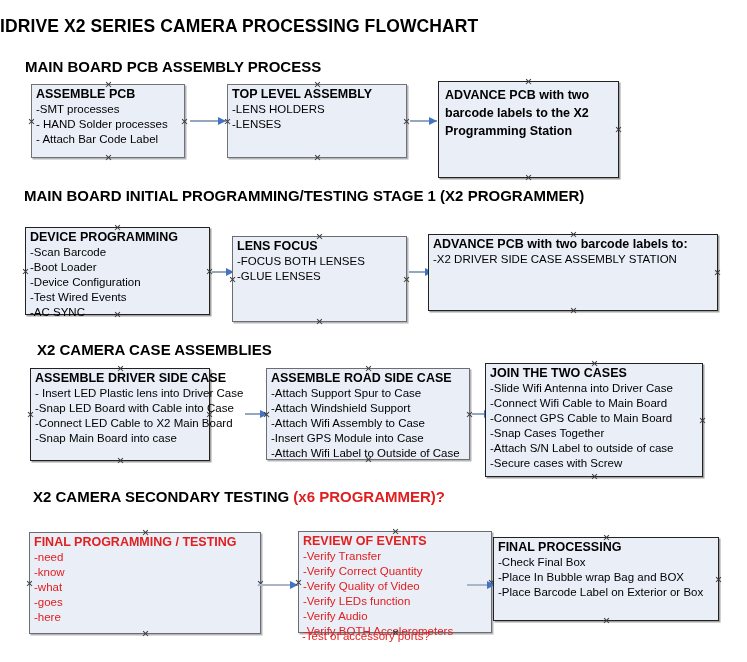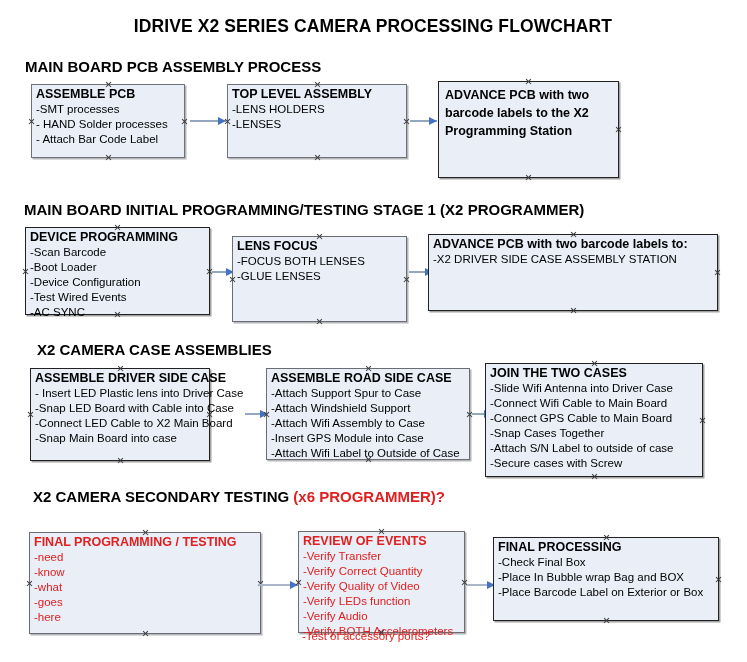--- a/index.html
+++ b/index.html
@@ -20,21 +20,21 @@
     position: absolute;
     left: 0; top: 0;
     width: 747px;
     height: 662px;
   }
 
   .doc-title {
     position: absolute;
     left: 0; top: 16px;
     width: 612px;
-    text-align: right;
+    text-align: left;
     font-size: 17.5px;
     font-weight: bold;
     letter-spacing: 0.1px;
     white-space: nowrap;
   }
 
   .section-heading {
     position: absolute;
     font-size: 15px;
     font-weight: bold;
@@ -190,21 +190,21 @@
 
   <div class="node dark" style="left:438px; top:81px; width:181px; height:97px;">
     <div class="node-inner" style="left:6px; top:4px; right:6px;">
       <div class="node-title wrapbody">ADVANCE PCB with two barcode labels to the  X2 Programming Station</div>
     </div>
     <span class="handle h-t"></span>
     <span class="handle h-b"></span>
     <span class="handle h-r"></span>
   </div>
 
-  <div class="section-heading" style="left:24px; top:201px;">MAIN BOARD INITIAL PROGRAMMING/TESTING STAGE 1 (X2 PROGRAMMER)</div>
+  <div class="section-heading" style="left:24px; top:187px;">MAIN BOARD INITIAL PROGRAMMING/TESTING STAGE 1 (X2 PROGRAMMER)</div>
 
   <div class="node dark" style="left:25px; top:227px; width:185px; height:88px;">
     <div class="node-inner">
       <div class="node-title">DEVICE PROGRAMMING</div>
       <div class="node-line">-Scan Barcode</div>
       <div class="node-line">-Boot Loader</div>
       <div class="node-line">-Device Configuration</div>
       <div class="node-line">-Test Wired Events</div>
       <div class="node-line">-AC SYNC</div>
     </div>
@@ -319,21 +319,21 @@
     <span class="handle h-b"></span>
     <span class="handle h-l"></span>
     <span class="handle h-r"></span>
   </div>
 
   <div class="connector dim" style="left:258px; top:583px; width:40px;">
     <span class="shaft" style="width:40px;"></span>
     <span class="head"></span>
   </div>
 
-  <div class="node heavy red" style="left:298px; top:531px; width:167px; height:102px;">
+  <div class="node heavy red" style="left:298px; top:531px; width:194px; height:102px;">
     <div class="node-inner">
       <div class="node-title">REVIEW OF EVENTS</div>
       <div class="node-line">-Verify Transfer</div>
       <div class="node-line">-Verify Correct Quantity</div>
       <div class="node-line">-Verify Quality of Video</div>
       <div class="node-line">-Verify LEDs function</div>
       <div class="node-line">-Verify Audio</div>
       <div class="node-line">-Verify BOTH Accelerometers</div>
     </div>
     <span class="handle h-t"></span>

